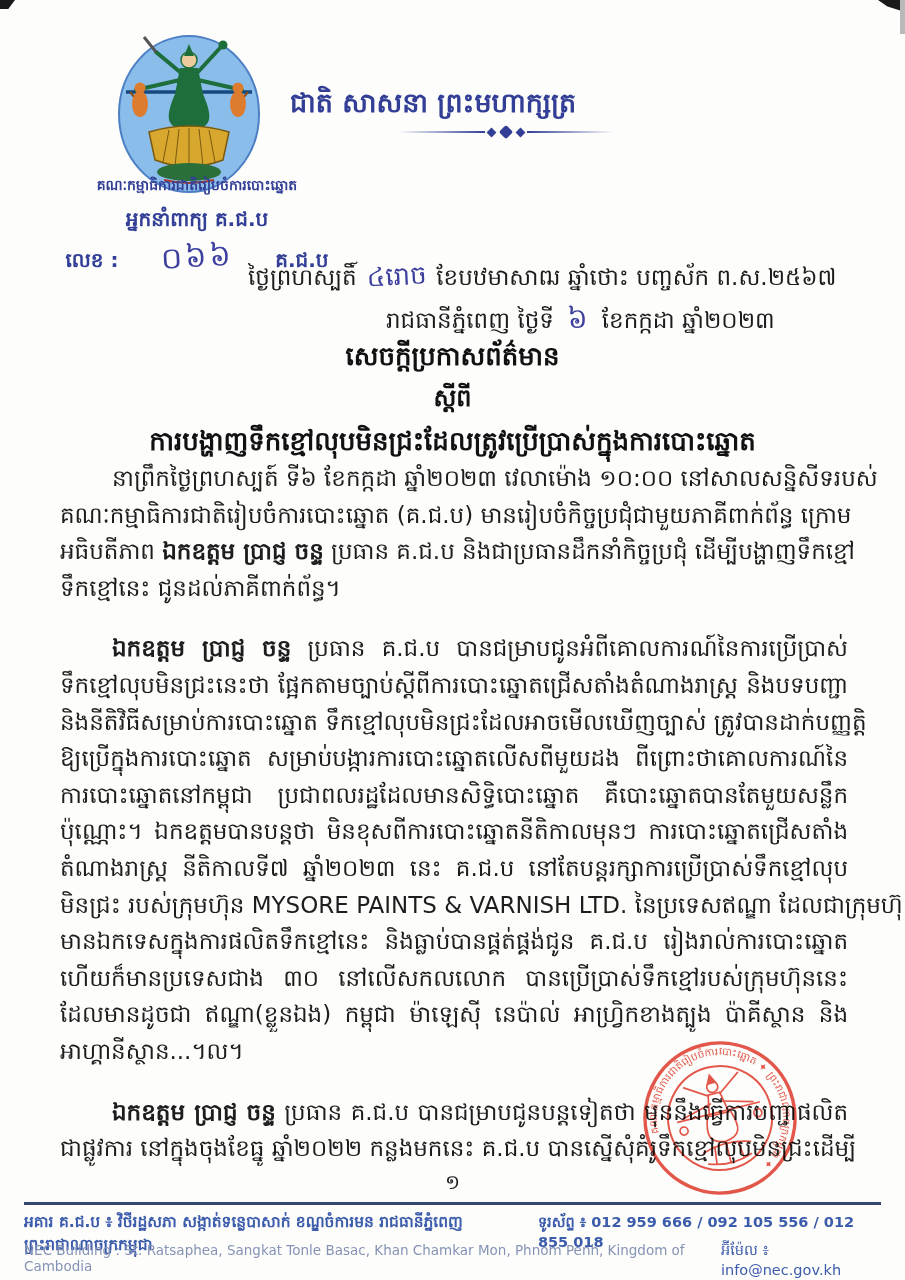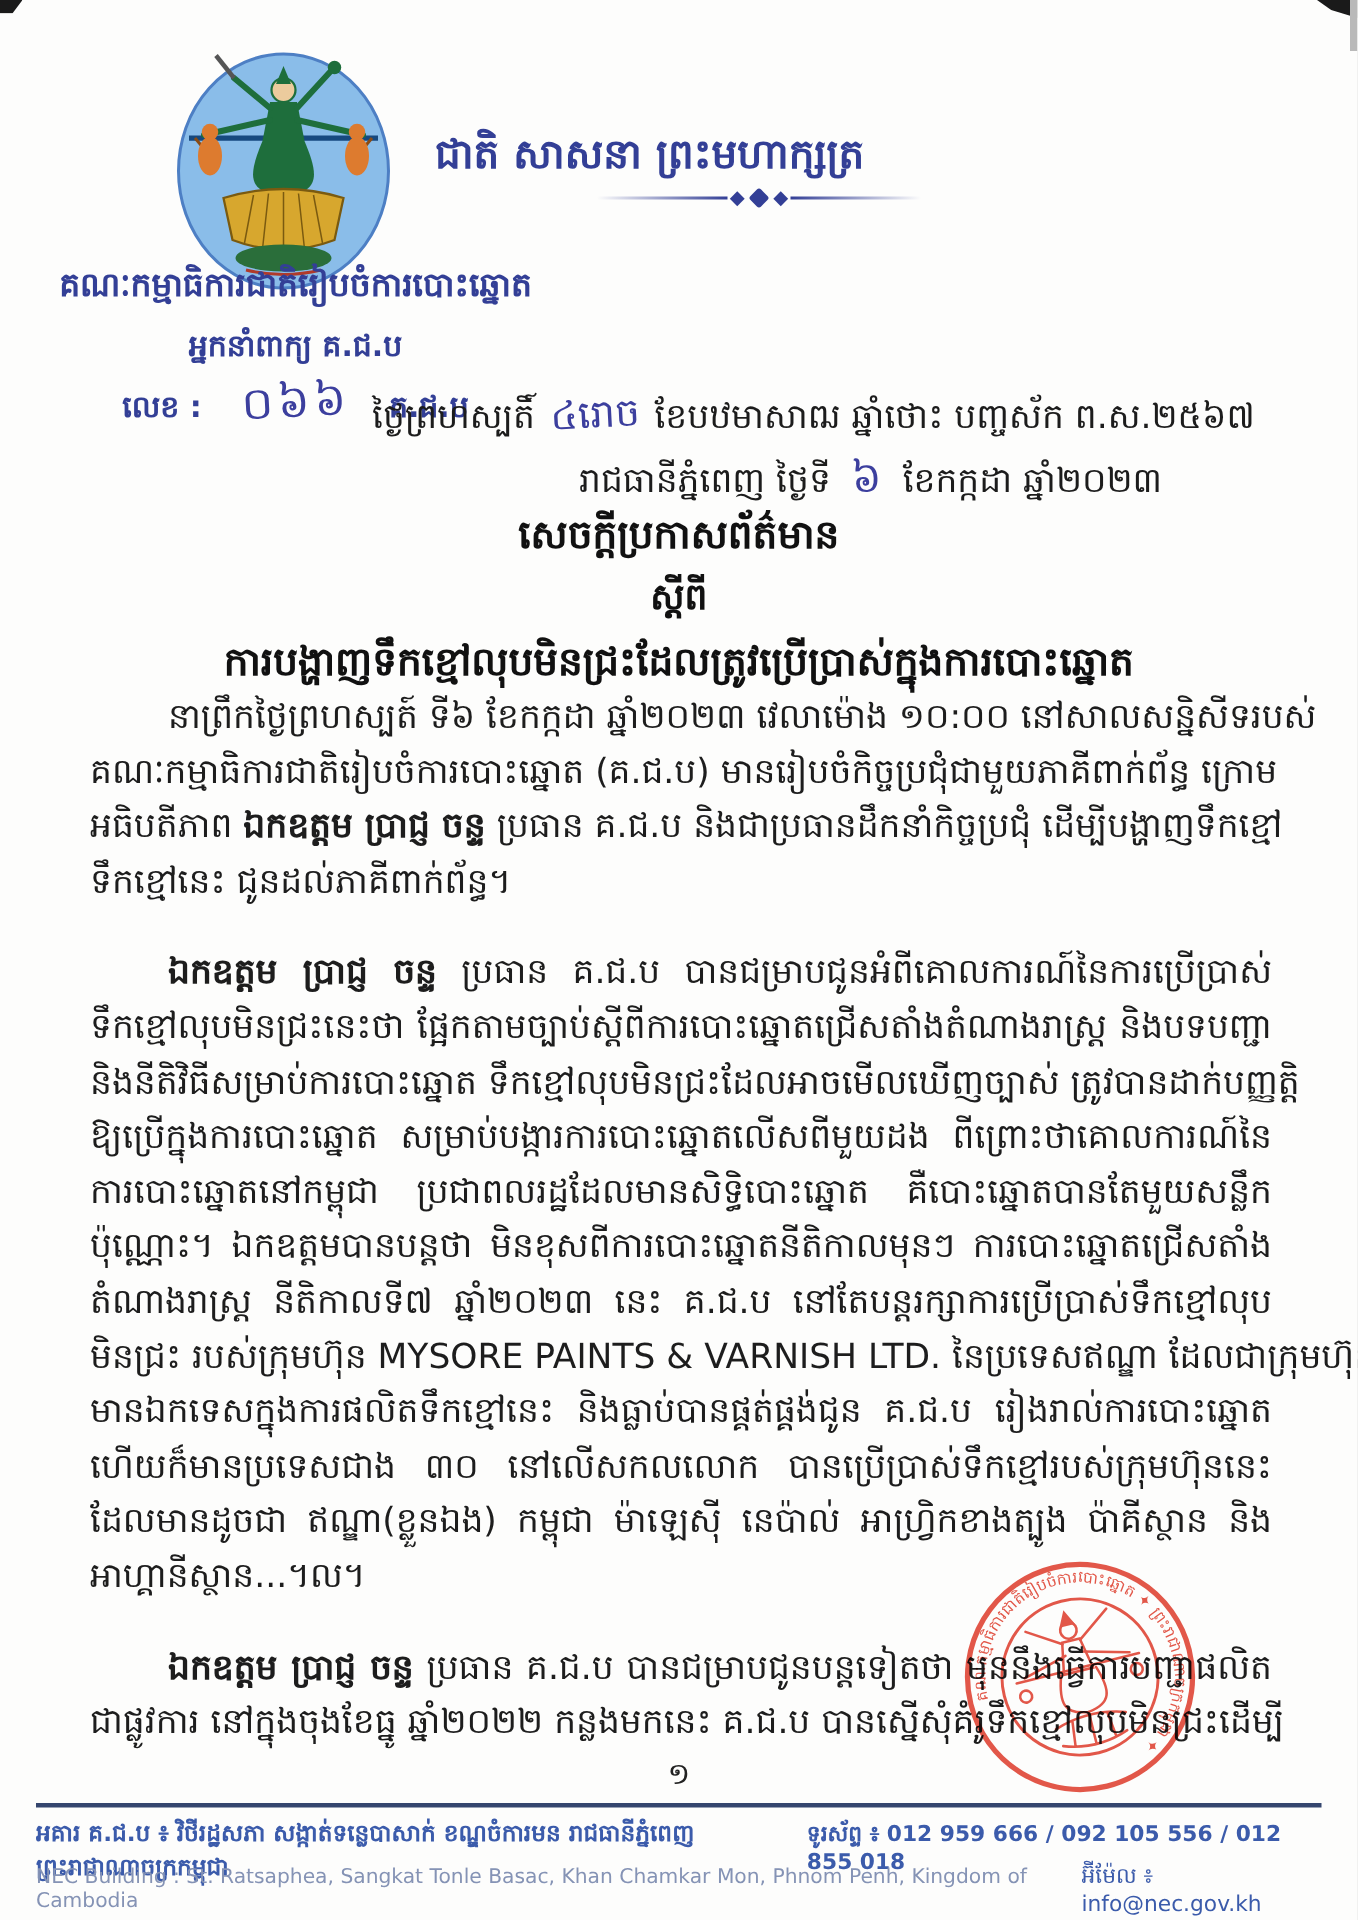--- a/index.html
+++ b/index.html
@@ -21,23 +21,23 @@
   .motto{position:absolute;left:290px;top:86px;width:580px;text-align:left;
     font-size:27px;font-weight:700;color:#333f96;}
   .hdr-divider{position:absolute;left:398px;top:124px;width:216px;height:16px;
     display:flex;align-items:center;justify-content:center;}
   .hdr-divider .rule{flex:1;height:2px;background:linear-gradient(90deg,rgba(51,63,150,0),#333f96);}
   .hdr-divider .rule.r2{background:linear-gradient(90deg,#333f96,rgba(51,63,150,0));}
   .hdr-divider .dia{width:7px;height:7px;background:#333f96;transform:rotate(45deg);margin:0 3px;}
   .hdr-divider .dia.big{width:10px;height:10px;border-radius:2px;}
 
   .org-block{position:absolute;left:14px;top:176px;width:366px;text-align:center;color:#333f96;}
-  .org-name{font-size:22px;font-weight:700;}
+  .org-name{font-size:14px;font-weight:700;}
   .org-role{font-size:20px;font-weight:700;margin-top:9px;}
-  .ref-line{margin-top:11px;display:flex;align-items:baseline;justify-content:center;gap:26px;
+  .ref-line{margin-top:11px;display:flex;align-items:baseline;justify-content:center;gap:42px;
     font-size:20px;font-weight:700;}
   .handwriting{font-weight:400;color:#3c3f9e;transform:rotate(-3deg);display:inline-block;}
   .ref-line .handwriting{font-size:30px;letter-spacing:3px;line-height:20px;}
 
   .date-line1{position:absolute;left:248px;top:260px;font-size:23px;color:#1c1c1c;}
   .date-line2{position:absolute;left:386px;top:301px;font-size:23px;color:#1c1c1c;}
   .date-line1 .handwriting{font-size:26px;margin:0 10px;}
   .date-line2 .handwriting{font-size:28px;margin:0 14px;}
 
   .doc-title{position:absolute;left:0;right:0;top:340px;text-align:center;color:#111;font-weight:700;}

